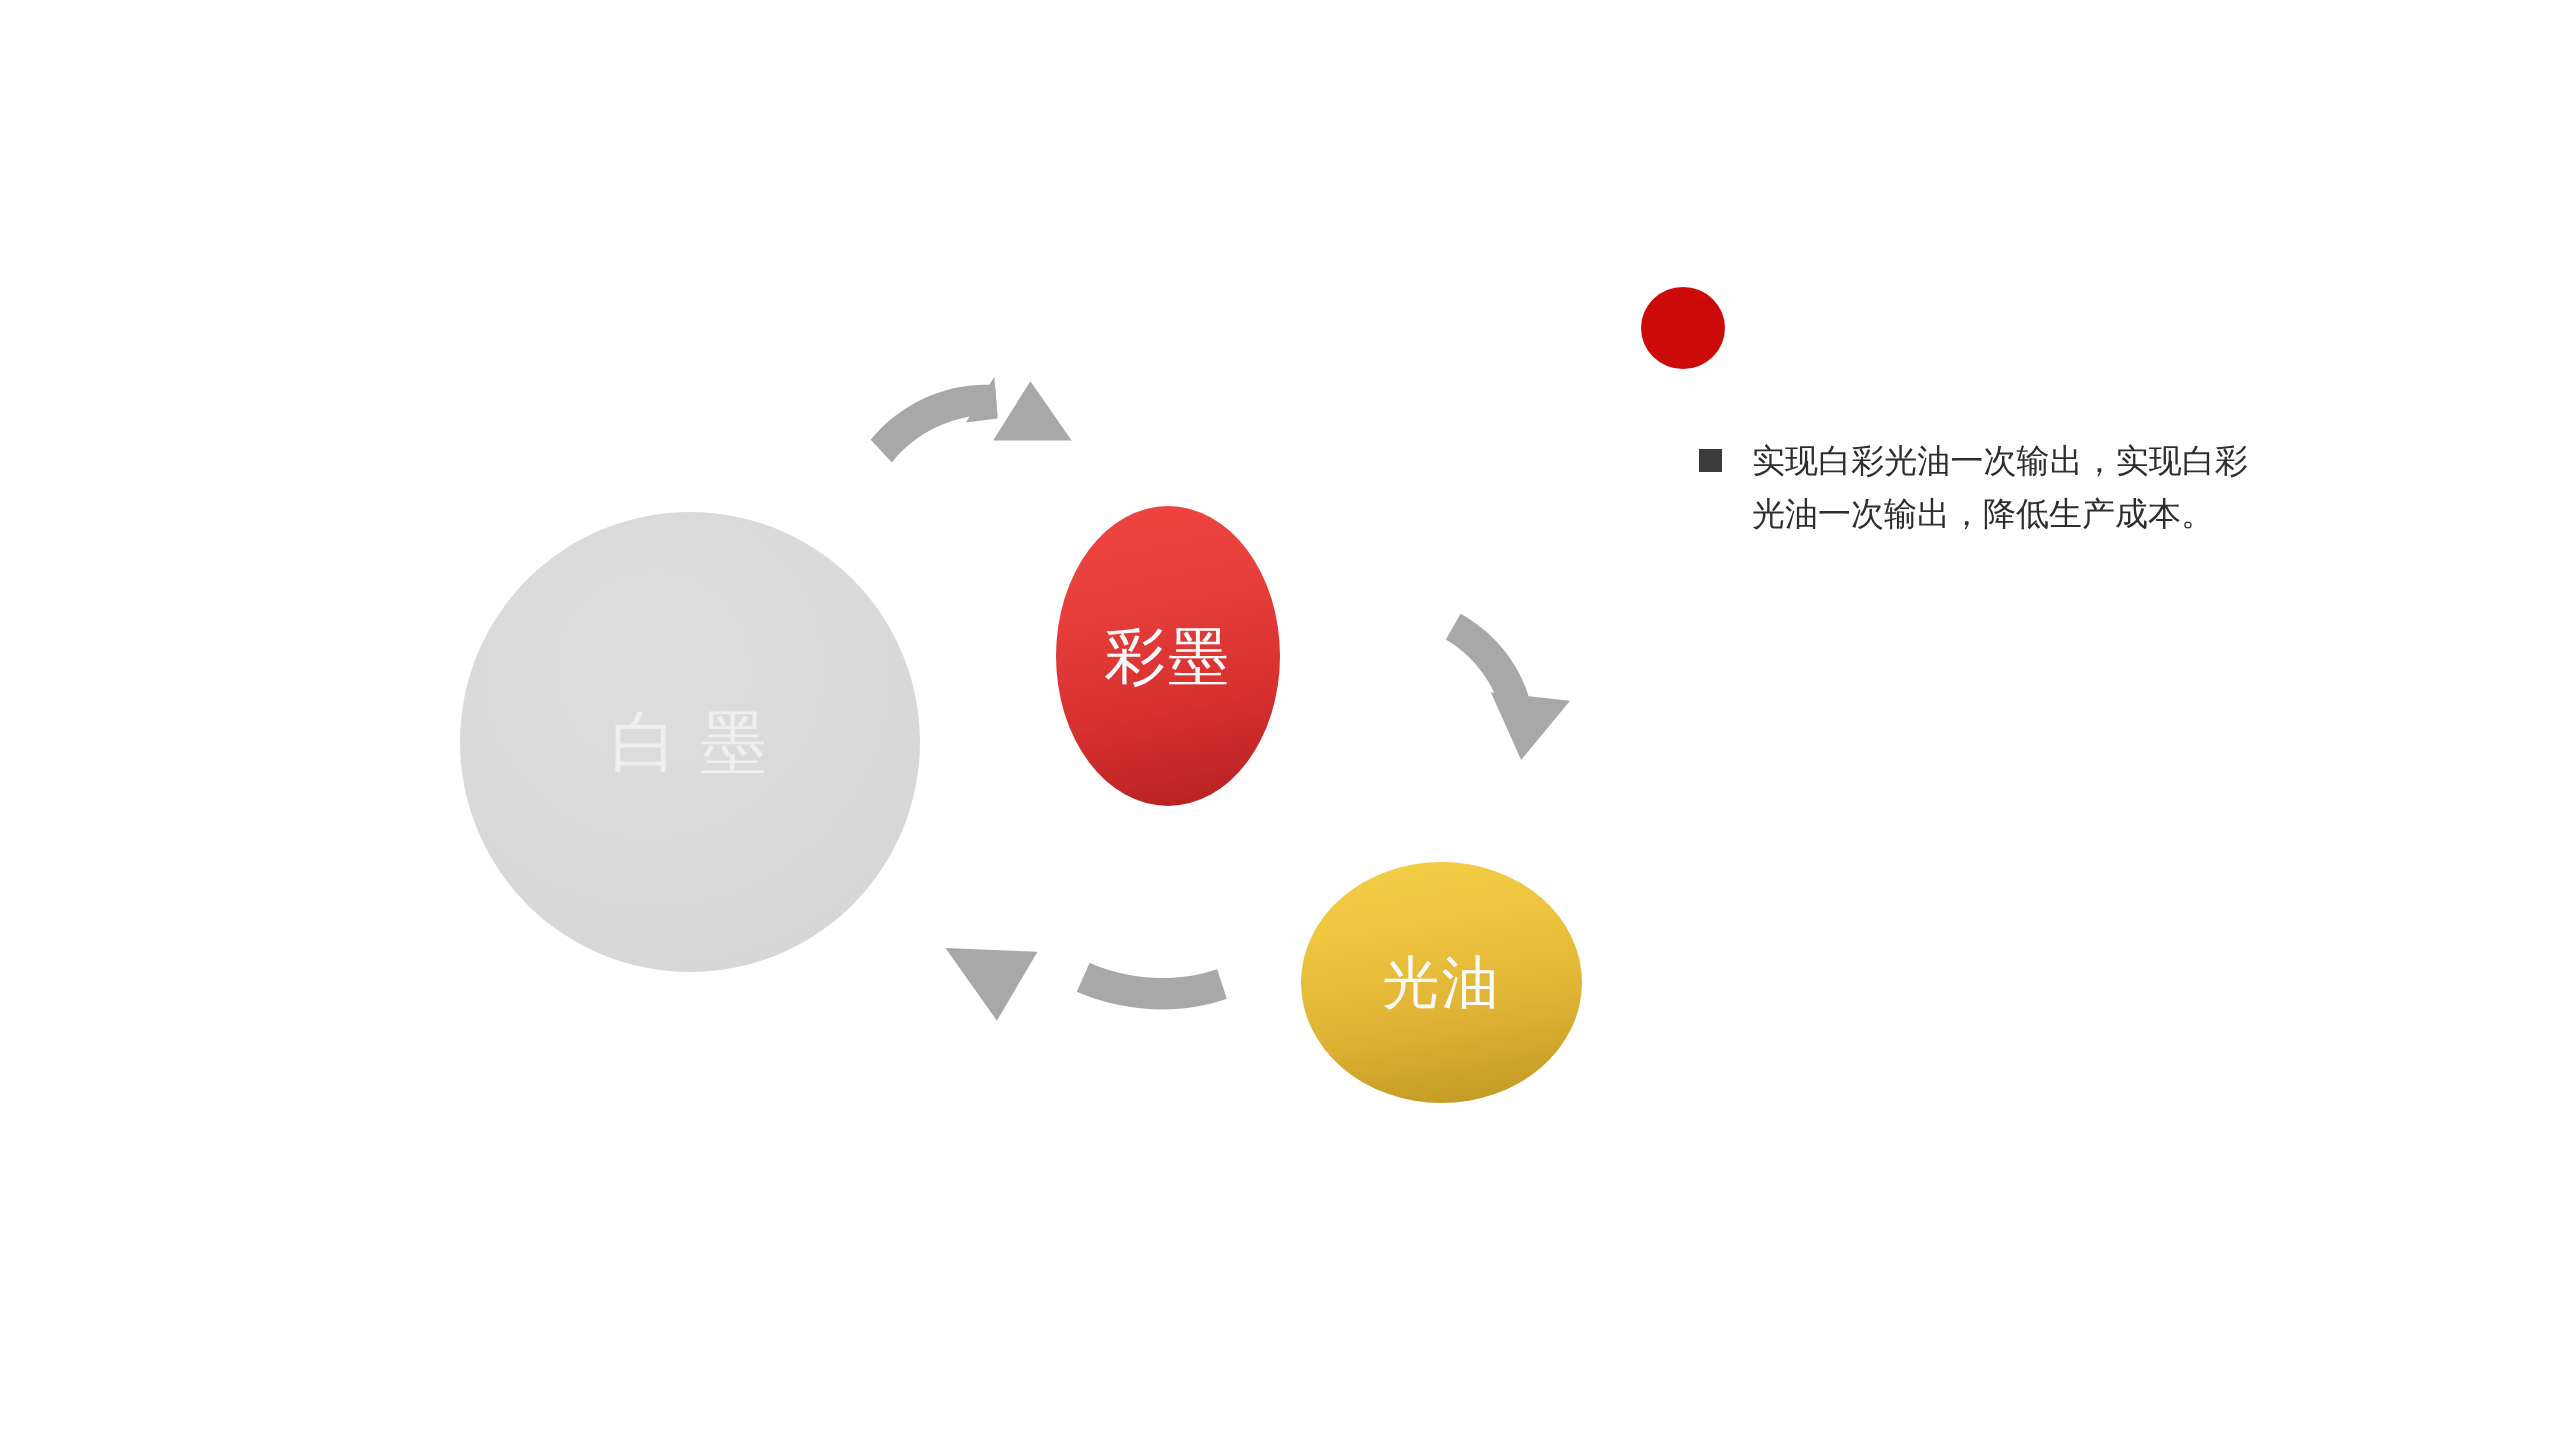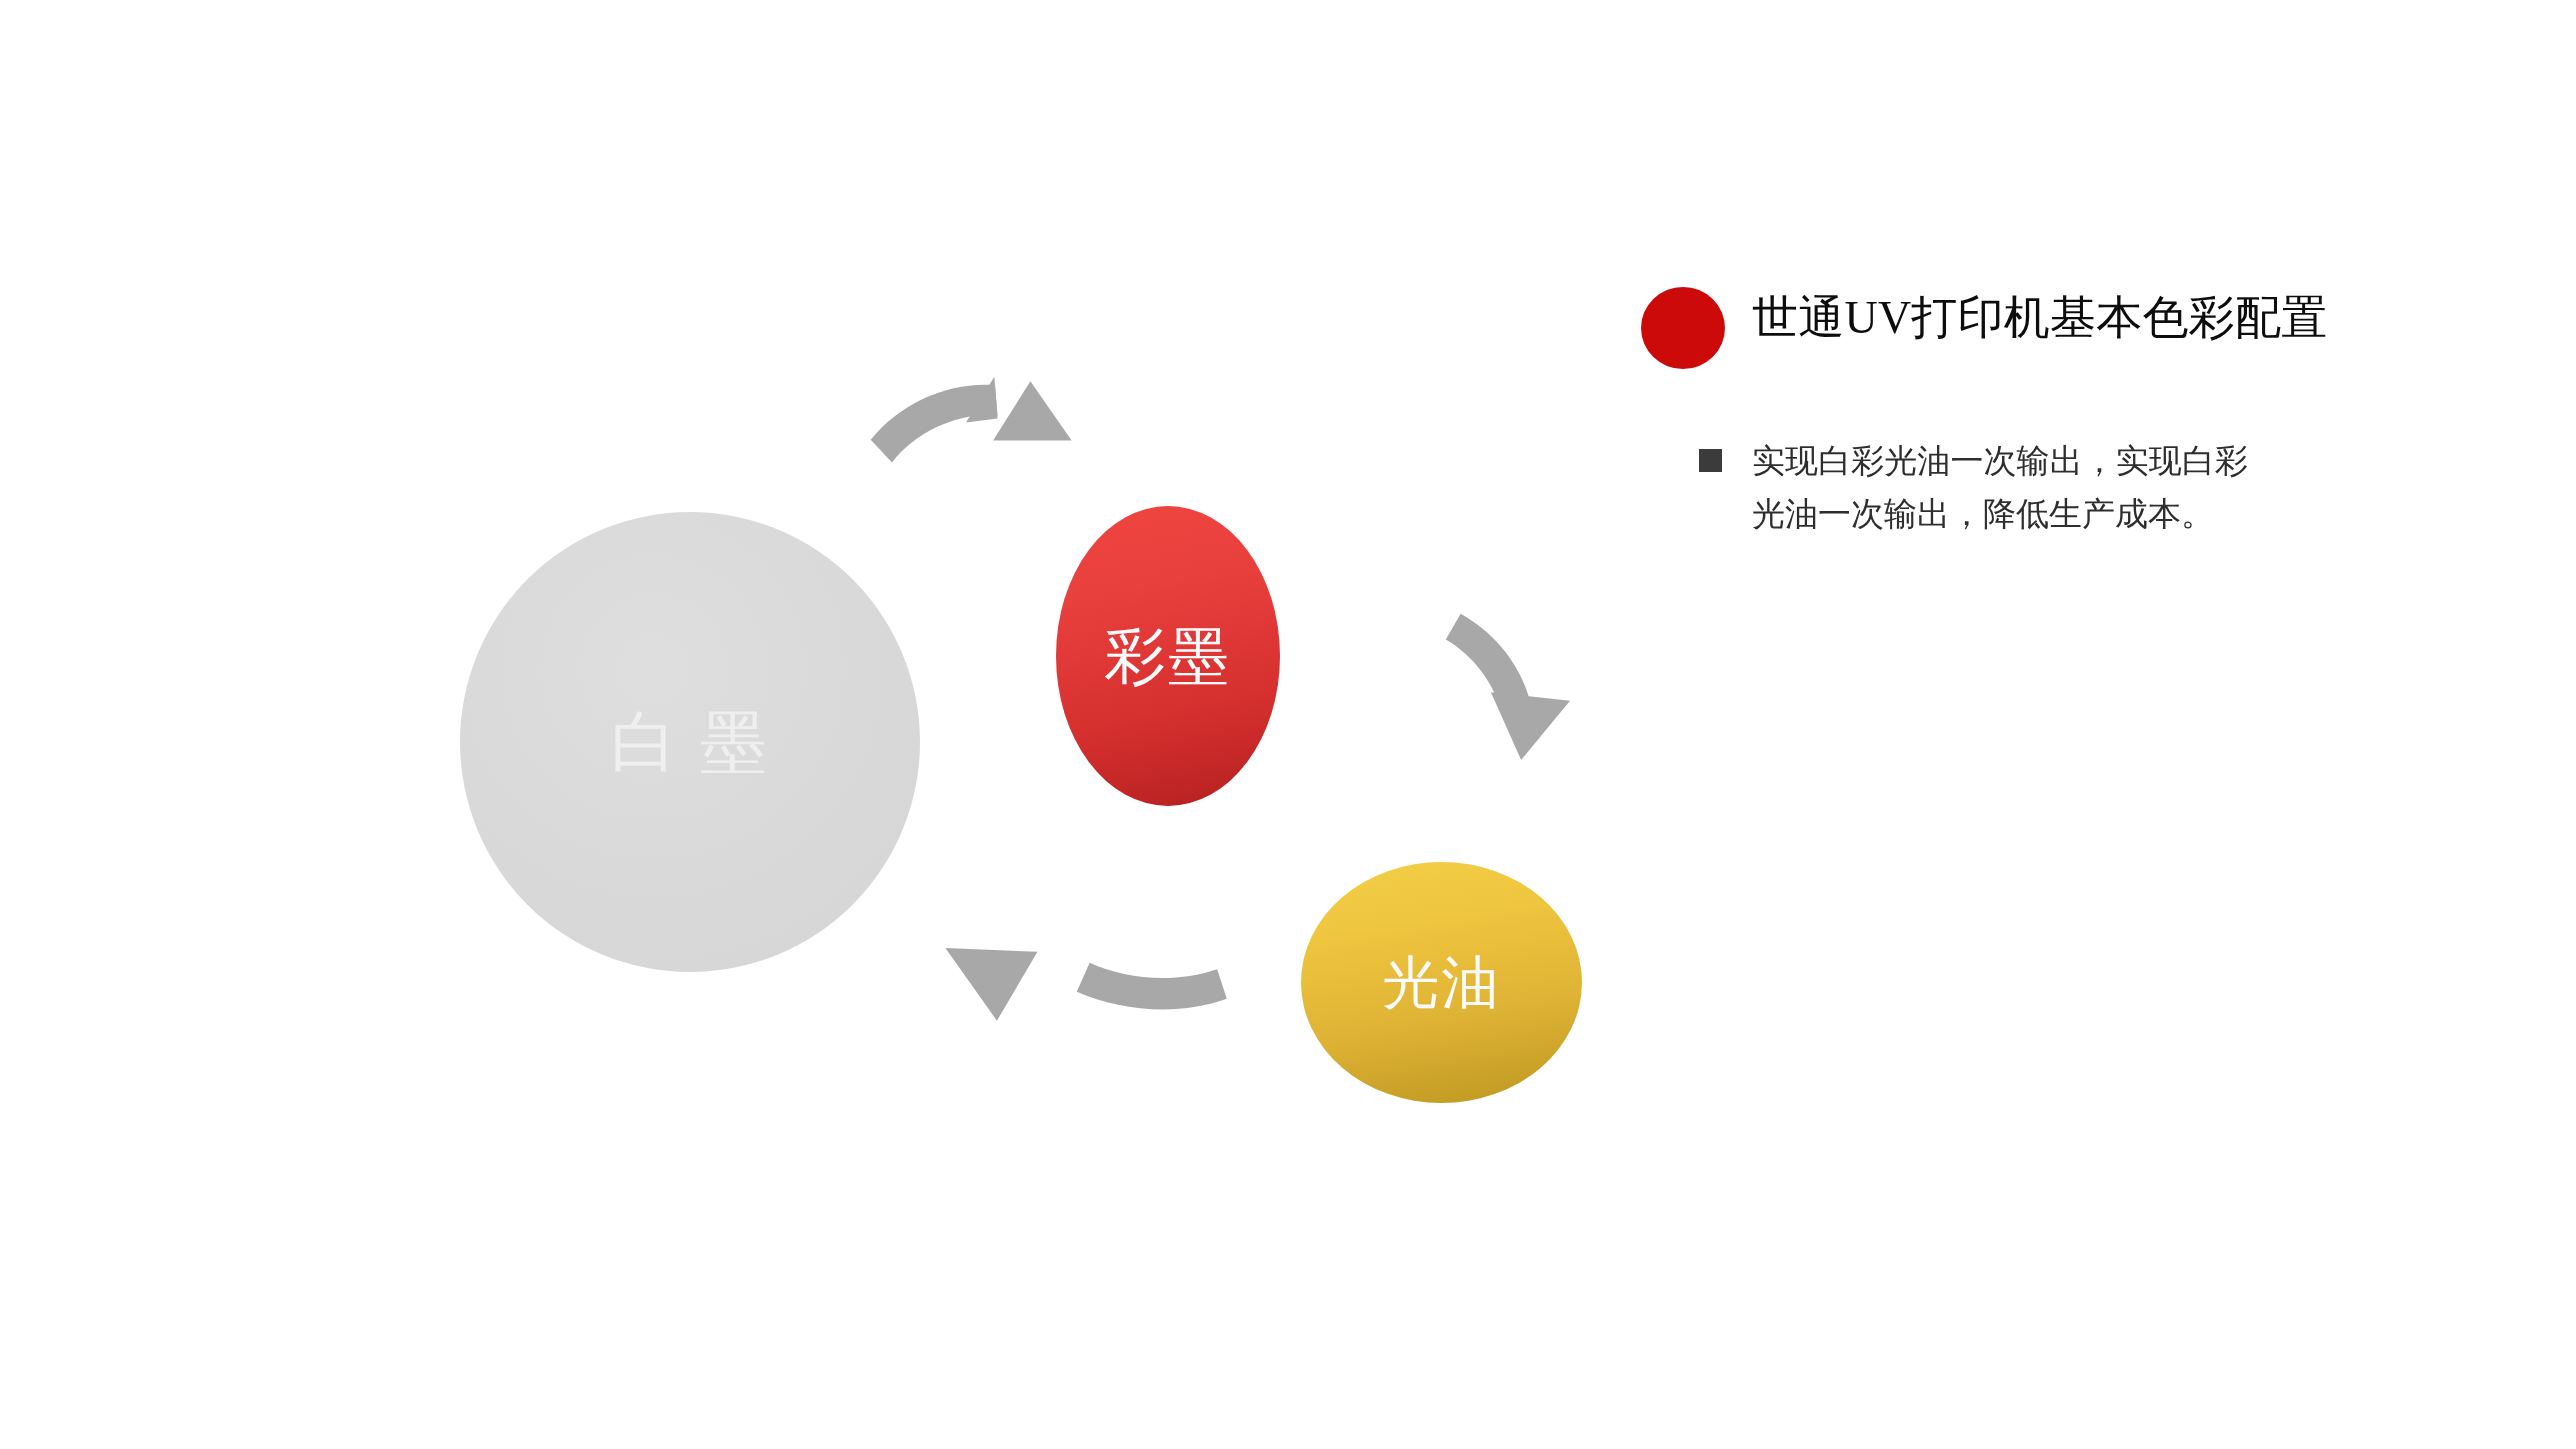--- a/index.html
+++ b/index.html
@@ -185,21 +185,20 @@
 
     <div class="bubble bubble-varnish">
       <span>光油</span>
     </div>
   </div>
 
   <div class="text-col">
 
     <div class="title-row">
       <div class="title-dot"></div>
-      <div class="title-text">世通UV打印机基本色彩配置</div>
     </div>
 
     <div class="body-row">
       <div class="body-bullet"></div>
       <div class="body-text">实现白彩光油一次输出，实现白彩光油一次输出，降低生产成本。</div>
     </div>
 
   </div>
 
 </div>

